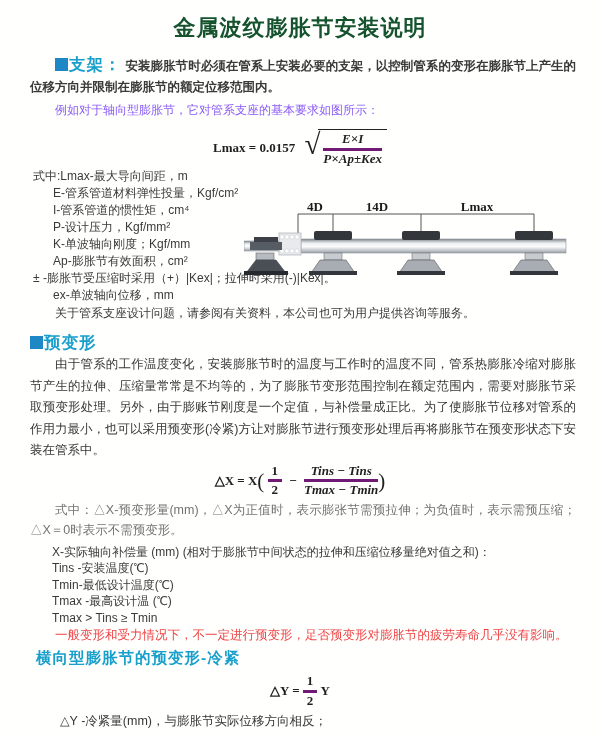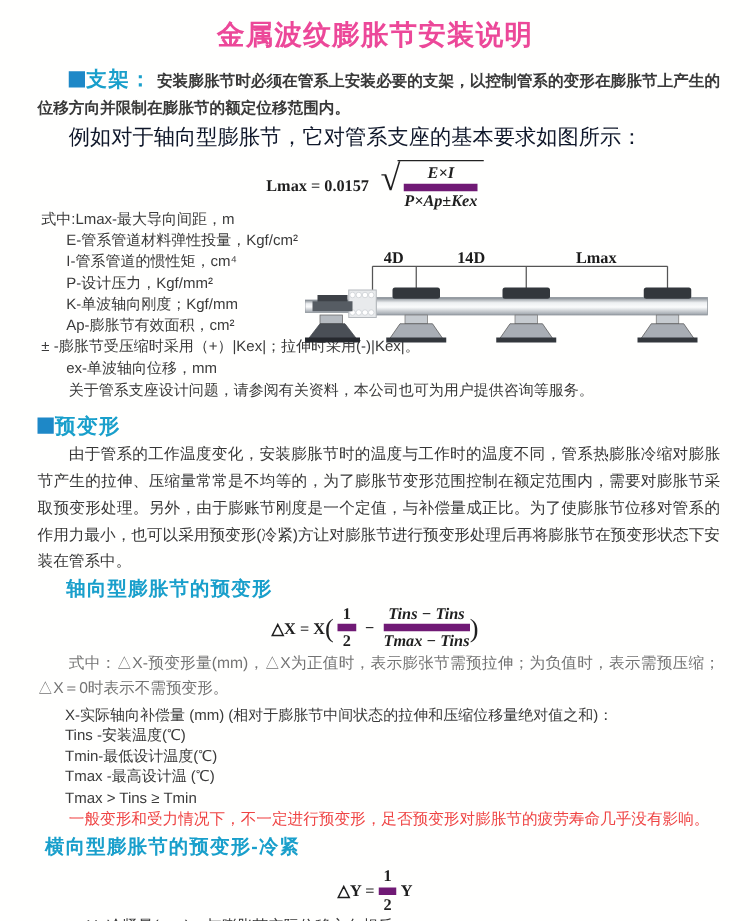--- a/index.html
+++ b/index.html
@@ -11,57 +11,57 @@
     position:relative;
     width:600px;height:737px;
     background:#fffffe;
     overflow:hidden;
     font-family:"Liberation Sans",sans-serif;
     color:#3c3c3c;
   }
   .doc-title{
     margin:0;padding-top:13px;
     text-align:center;
-    font-size:22px;font-weight:bold;color:#ec4899;
+    font-size:22px;font-weight:bold;color:#14532d;
     letter-spacing:1px;
   }
   .support-para{
     margin:11px 24px 0 30px;
     font-size:12.5px;line-height:21px;
     font-weight:bold;color:#3a3a3a;
     text-indent:25px;text-align:justify;
   }
   .sq{
     display:inline-block;width:13px;height:13px;
     background:var(--accent-square);
     vertical-align:-1px;margin-right:1px;
   }
   .inline-head{
     font-size:16.5px;font-weight:bold;color:var(--accent-text);
     letter-spacing:1px;margin-right:4px;
   }
   .example-line{
     margin:2px 24px 0 30px;
-    font-size:17px;line-height:21px;
-    text-indent:25px;color:#0f172a;
+    font-size:12px;line-height:21px;
+    text-indent:25px;color:#8b5cf6;
   }
   
   .formula{
     text-align:center;
     font-family:"Liberation Serif",serif;
     font-weight:bold;font-size:13px;color:#1f1f1f;
   }
   .formula-1{margin-top:8px;height:34px;}
   .f-lhs,.f-rhs,.f-op{vertical-align:middle;}
   .f-op{margin:0 4px;}
   .sqrt{display:inline-flex;align-items:flex-start;vertical-align:middle;margin-left:6px;}
   .rad{font-size:29px;line-height:29px;font-weight:normal;margin-right:-2px;transform:translateY(1px);}
   .sqrt-box{border-top:1.5px solid #222;padding:2px 5px 0;display:inline-block;}
   .frac{display:inline-block;text-align:center;vertical-align:middle;line-height:1.15;}
-  .frac .num{display:block;border-bottom:6px solid #701a75;padding:0 4px 1px;}
+  .frac .num{display:block;border-bottom:3px solid #701a75;padding:0 4px 1px;}
   .frac .den{display:block;padding-top:1px;}
   .frac.ital{font-style:italic;}
   .paren{font-size:21px;font-weight:normal;vertical-align:middle;}
   .formula-2{margin-top:2px;height:32px;}
   .formula-3{margin-top:6px;height:30px;}
   
   .defs-wrap{position:relative;margin-top:5px;height:136px;}
   .def-line{margin-left:33px;font-size:12px;line-height:17px;color:#3a3a3a;}
   .def-line.sub{margin-left:53px;}
   .note-line{margin:0 24px 0 55px;font-size:12px;line-height:19px;color:#3a3a3a;}
@@ -202,32 +202,31 @@
       </g>
     </svg>
   </div>
 
   <p class="note-line">关于管系支座设计问题，请参阅有关资料，本公司也可为用户提供咨询等服务。</p>
 
   <div class="section-head"><span class="sq"></span><span>预变形</span></div>
 
   <p class="body-para">由于管系的工作温度变化，安装膨胀节时的温度与工作时的温度不同，管系热膨胀冷缩对膨胀节产生的拉伸、压缩量常常是不均等的，为了膨胀节变形范围控制在额定范围内，需要对膨胀节采取预变形处理。另外，由于膨账节刚度是一个定值，与补偿量成正比。为了使膨胀节位移对管系的作用力最小，也可以采用预变形(冷紧)方让对膨胀节进行预变形处理后再将膨胀节在预变形状态下安装在管系中。</p>
 
-  <div class="sub-head">轴向型膨胀节的预变形</div>
 
   <div class="formula formula-2">
     <span class="f-lhs">△X = X</span><span class="paren">(</span>
     <span class="frac">
       <span class="num">1</span>
       <span class="den">2</span>
     </span>
     <span class="f-op">−</span>
     <span class="frac ital">
       <span class="num">Tins − Tins</span>
-      <span class="den">Tmax − Tins</span>
+      <span class="den">Tmax − Tmin</span>
     </span><span class="paren">)</span>
   </div>
 
   <p class="explain-para">式中：△X-预变形量(mm)，△X为正值时，表示膨张节需预拉伸；为负值时，表示需预压缩；△X＝0时表示不需预变形。</p>
 
   <div class="axial-defs">
     <div class="def-line">X-实际轴向补偿量 (mm) (相对于膨胀节中间状态的拉伸和压缩位移量绝对值之和)：</div>
     <div class="def-line">Tins -安装温度(℃)</div>
     <div class="def-line">Tmin-最低设计温度(℃)</div>
     <div class="def-line">Tmax -最高设计温 (℃)</div>

